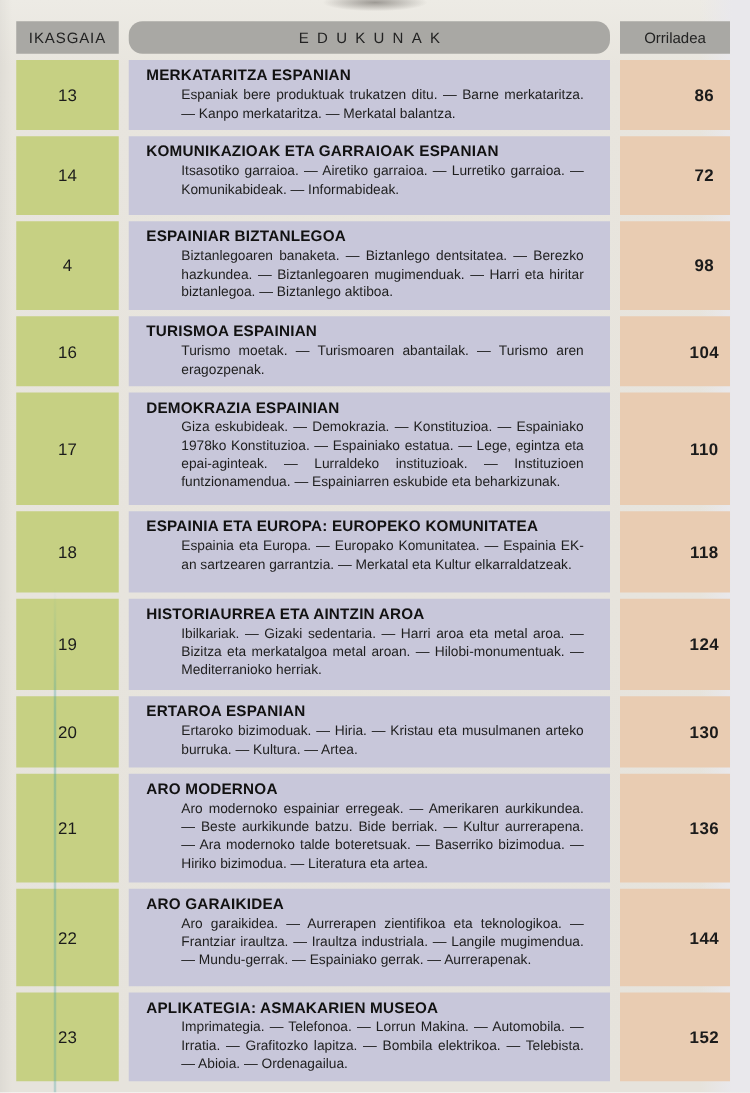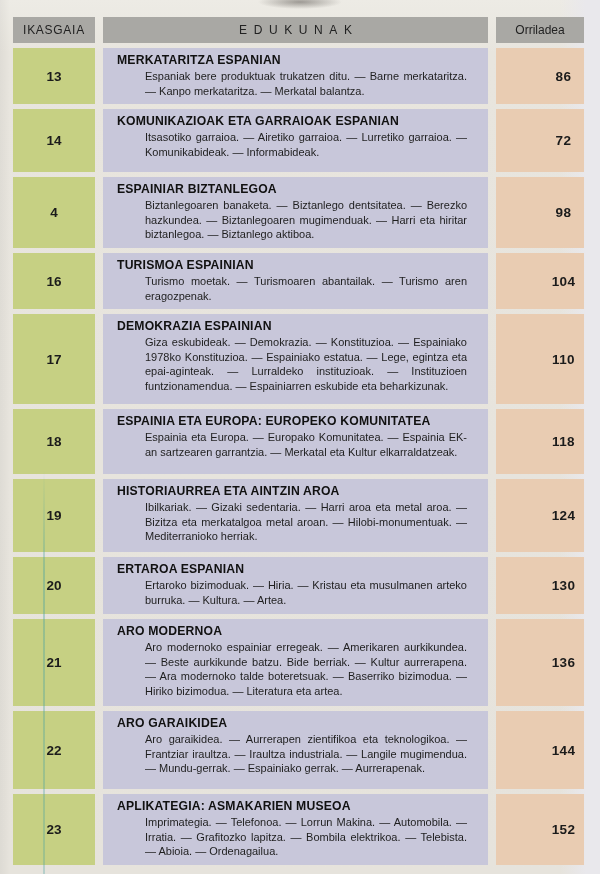--- a/index.html
+++ b/index.html
@@ -31,27 +31,27 @@
   }
   .header-row .cell{
     background:var(--header-bg);
     height:26px;
     display:flex; align-items:center; justify-content:center;
     font-size:12px; color:#222;
   }
   .cell-lesson{width:82px; flex:0 0 82px;text-align:right;}
   .cell-content{width:385px; flex:0 0 385px;}
   .cell-page{width:88px; flex:0 0 88px;}
-  .hdr-contents{letter-spacing:.55em; text-indent:.55em;}
+  .hdr-contents{letter-spacing:.55em; text-indent:.55em;border-radius:11px;}
   .hdr-lesson{letter-spacing:.06em;}
 
   .row .cell-lesson{
     background:var(--lesson-bg);
     display:flex; align-items:center; justify-content:center;
-    font-weight:bold; font-size:13.5px;
+    font-weight:normal; font-size:13.5px;
   }
   .row .cell-content{
     background:var(--content-bg);
     padding:5px 21px 6px 14px;
   }
   .row .cell-page{
     background:var(--page-bg);
     display:flex; align-items:center; justify-content:center;
     font-weight:bold; font-size:13.5px; letter-spacing:.03em;padding-left:47px;
   }

